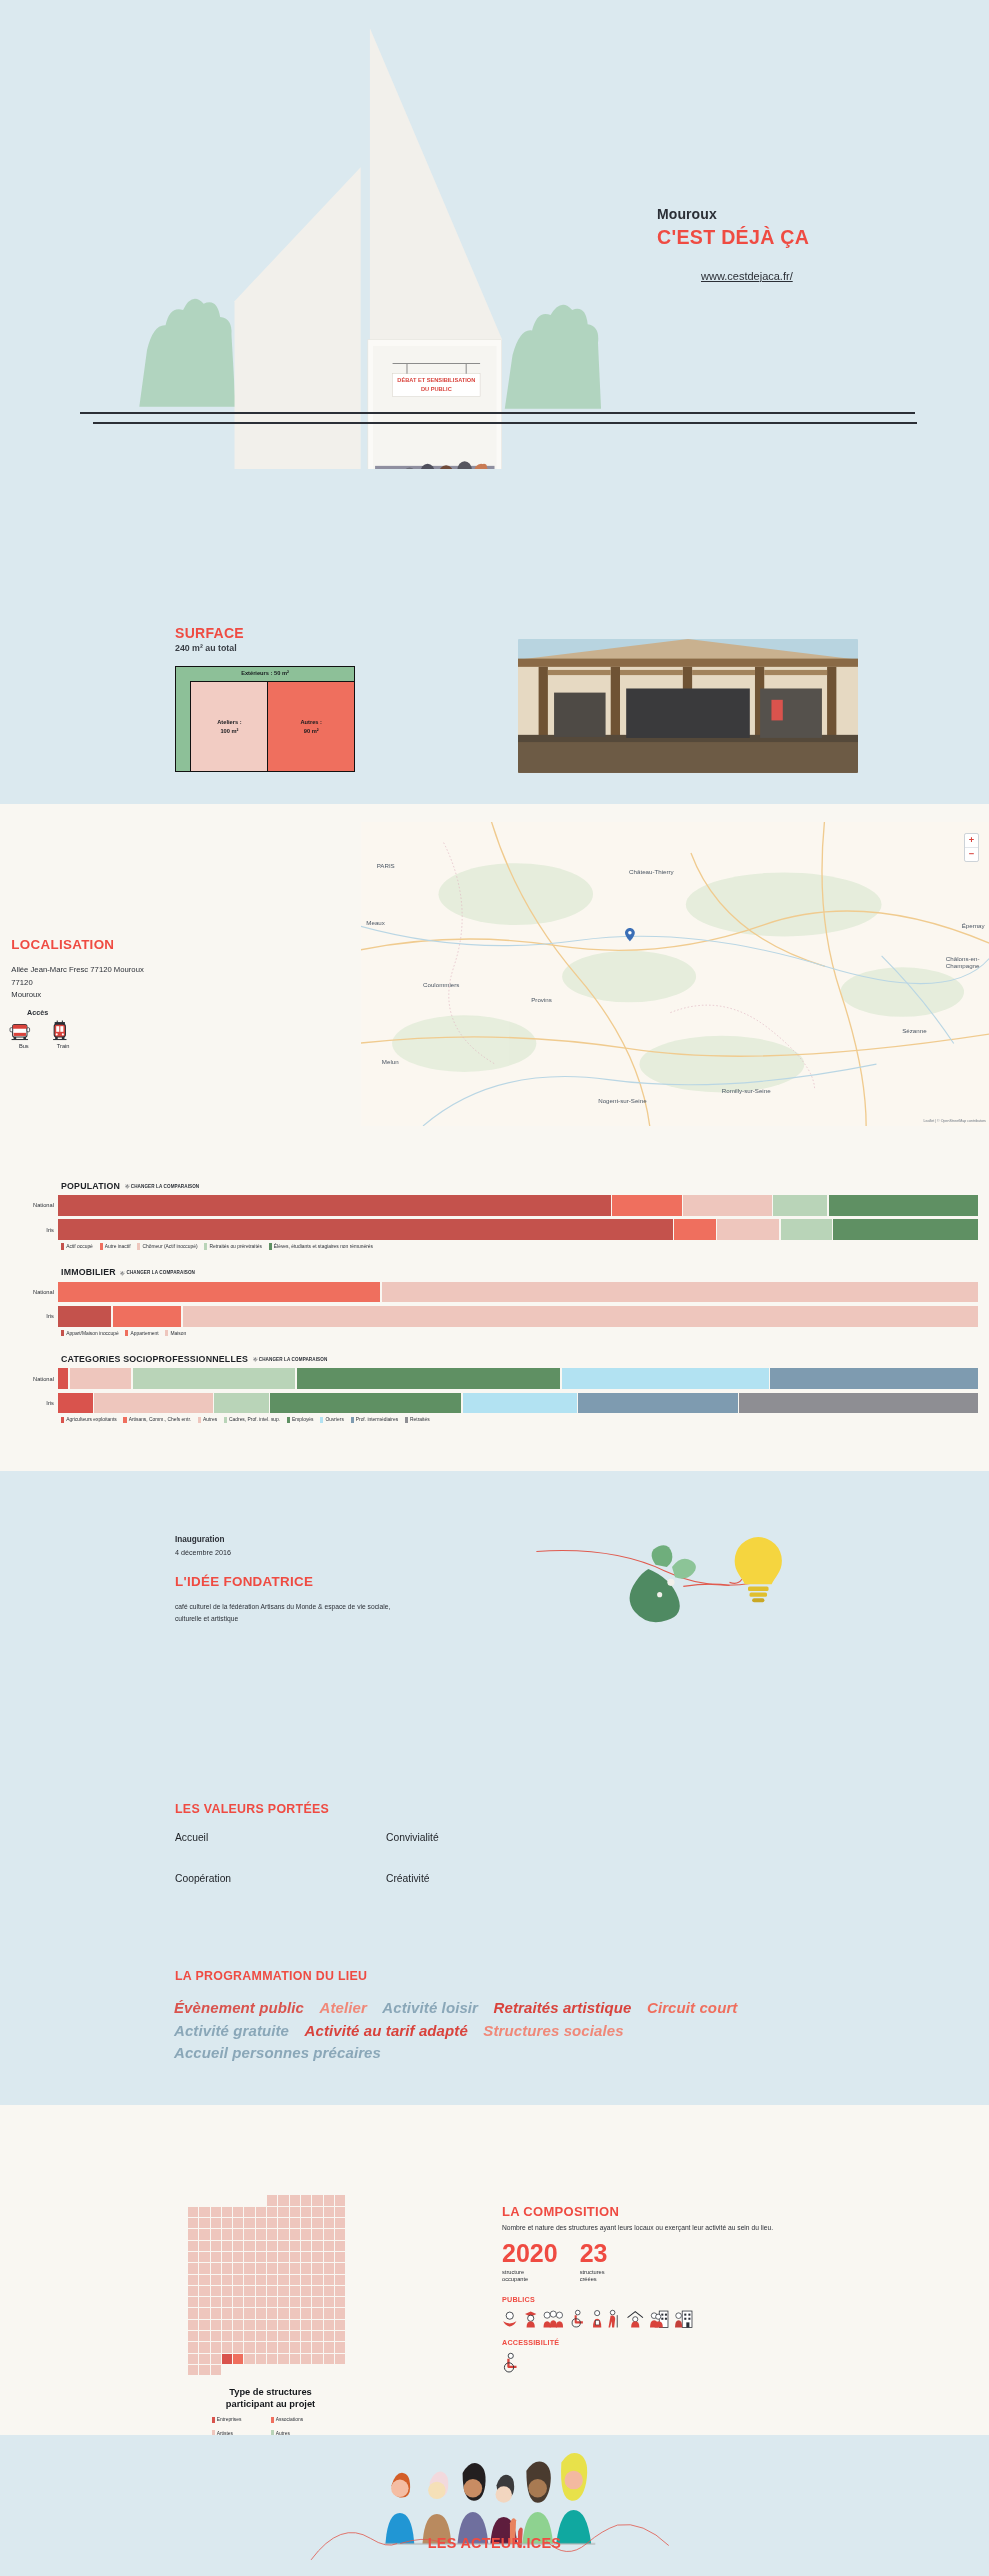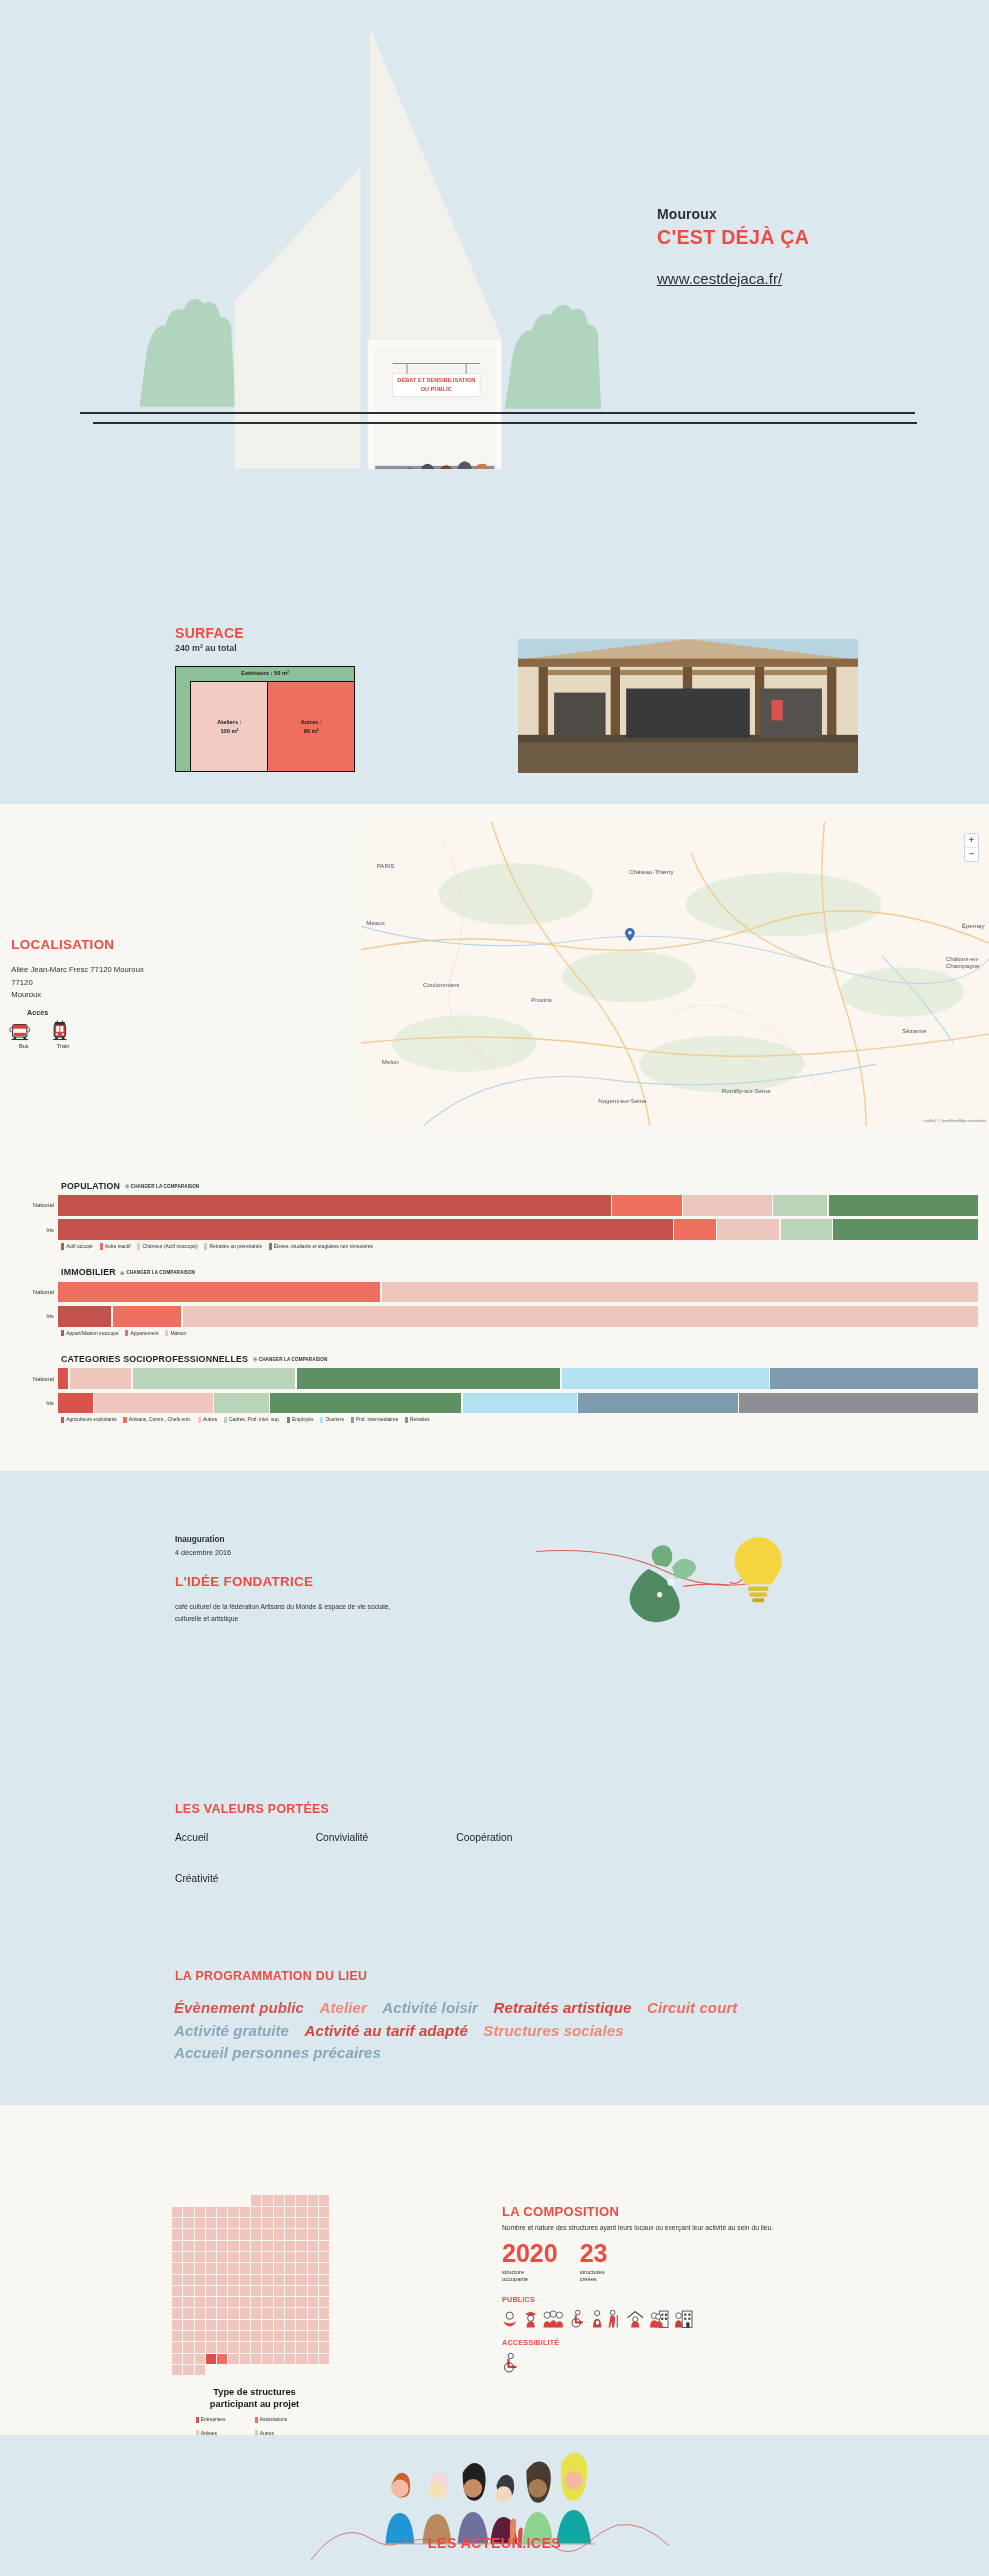--- a/index.html
+++ b/index.html
@@ -17,21 +17,21 @@
   .sec-blue{background:#dbe9ef;width:100%;}
   .sec-cream{background:#f9f7f2;width:100%;}
 
   
   .hero{height:469px;position:relative;}
   .ground-line{position:absolute;left:80px;top:412px;width:835px;height:2.1px;background:#2b2f36;}
   .ground-line2{position:absolute;left:93px;top:422px;width:824px;height:1.5px;background:#2b2f36;}
   .hero-text{position:absolute;left:657px;top:206px;width:216px;}
   .hero-place{font-size:14px;font-weight:700;letter-spacing:0.1px;color:#2b2f36;margin-bottom:4.1px;}
   .hero-title{font-size:19.6px;font-weight:800;color:#ef4b42;letter-spacing:0.3px;}
-  .hero-link{display:inline-block;margin-top:20.6px;font-size:15px;color:#2b2f36;text-decoration:underline;}
+  .hero-link{display:inline-block;margin-top:20.6px;font-size:11px;color:#2b2f36;text-decoration:underline;margin-left:44px;}
 
   
   .house-wrap{position:absolute;inset:0;}
 
   
   .surface{height:335px;position:relative;}
   .h-red{color:#ef4b42;font-weight:800;letter-spacing:0.3px;}
   .surface-title{position:absolute;left:175px;top:156px;font-size:14px;}
   .surface-sub{position:absolute;left:175px;top:174px;font-size:8.8px;font-weight:700;color:#3a3f46;}
   .surface-diagram{position:absolute;left:175px;top:197px;width:180px;height:106px;
@@ -83,33 +83,33 @@
   .idee-inaug{position:absolute;left:175px;top:64px;font-size:8.2px;font-weight:700;}
   .idee-date{position:absolute;left:175px;top:77px;font-size:7.2px;}
   .idee-title{position:absolute;left:175px;top:103px;font-size:13.4px;}
   .idee-desc{position:absolute;left:175px;top:130px;width:216px;font-size:6.7px;line-height:1.75;}
   .idee-art{position:absolute;left:536px;top:62px;width:273px;height:113px;}
 
   
   .valeurs{height:175px;position:relative;}
   .val-title{position:absolute;left:175px;top:27px;font-size:12.4px;}
   .val-grid{position:absolute;left:175px;top:57px;width:422px;
-     display:grid;grid-template-columns:1fr 1fr 1fr;row-gap:30px;}
+     display:grid;grid-template-columns:1fr 1fr;row-gap:30px;}
   .val-item{font-size:10.3px;color:#1d2025;}
 
   
   .prog{height:155px;position:relative;}
   .prog-title{position:absolute;left:175px;top:18.5px;font-size:12.4px;}
   .prog-tags{position:absolute;left:174px;top:49px;width:644px;display:flex;flex-wrap:wrap;
      gap:5.2px 15.5px;align-items:baseline;}
   .tag{font-size:15px;font-style:italic;font-weight:700;letter-spacing:0.1px;white-space:nowrap;}
 
   
   .compo{height:330px;position:relative;}
-  .waffle{position:absolute;left:172px;top:90px;width:165px;}
+  .waffle{position:absolute;left:188px;top:90px;width:165px;}
   .waffle-grid{display:grid;grid-template-columns:repeat(14,10.3px);grid-auto-rows:10.3px;gap:1px;}
   .cell{width:10.3px;height:10.3px;background:#eec6bd;}
   .cell.empty{background:transparent;}
   .cell.ent{background:#d9534d;}
   .cell.asso{background:#ef6f5e;}
   .waffle-cap{margin-top:10.3px;text-align:center;font-size:9.3px;font-weight:800;line-height:1.3;color:#15181c;}
   .waffle-legend{margin-top:7.2px;display:grid;grid-template-columns:1fr 1fr;row-gap:7.2px;
      width:118px;margin-left:auto;margin-right:auto;}
   .compo-right{position:absolute;left:502px;top:99px;width:392px;}
   .compo-title{font-size:13px;}

